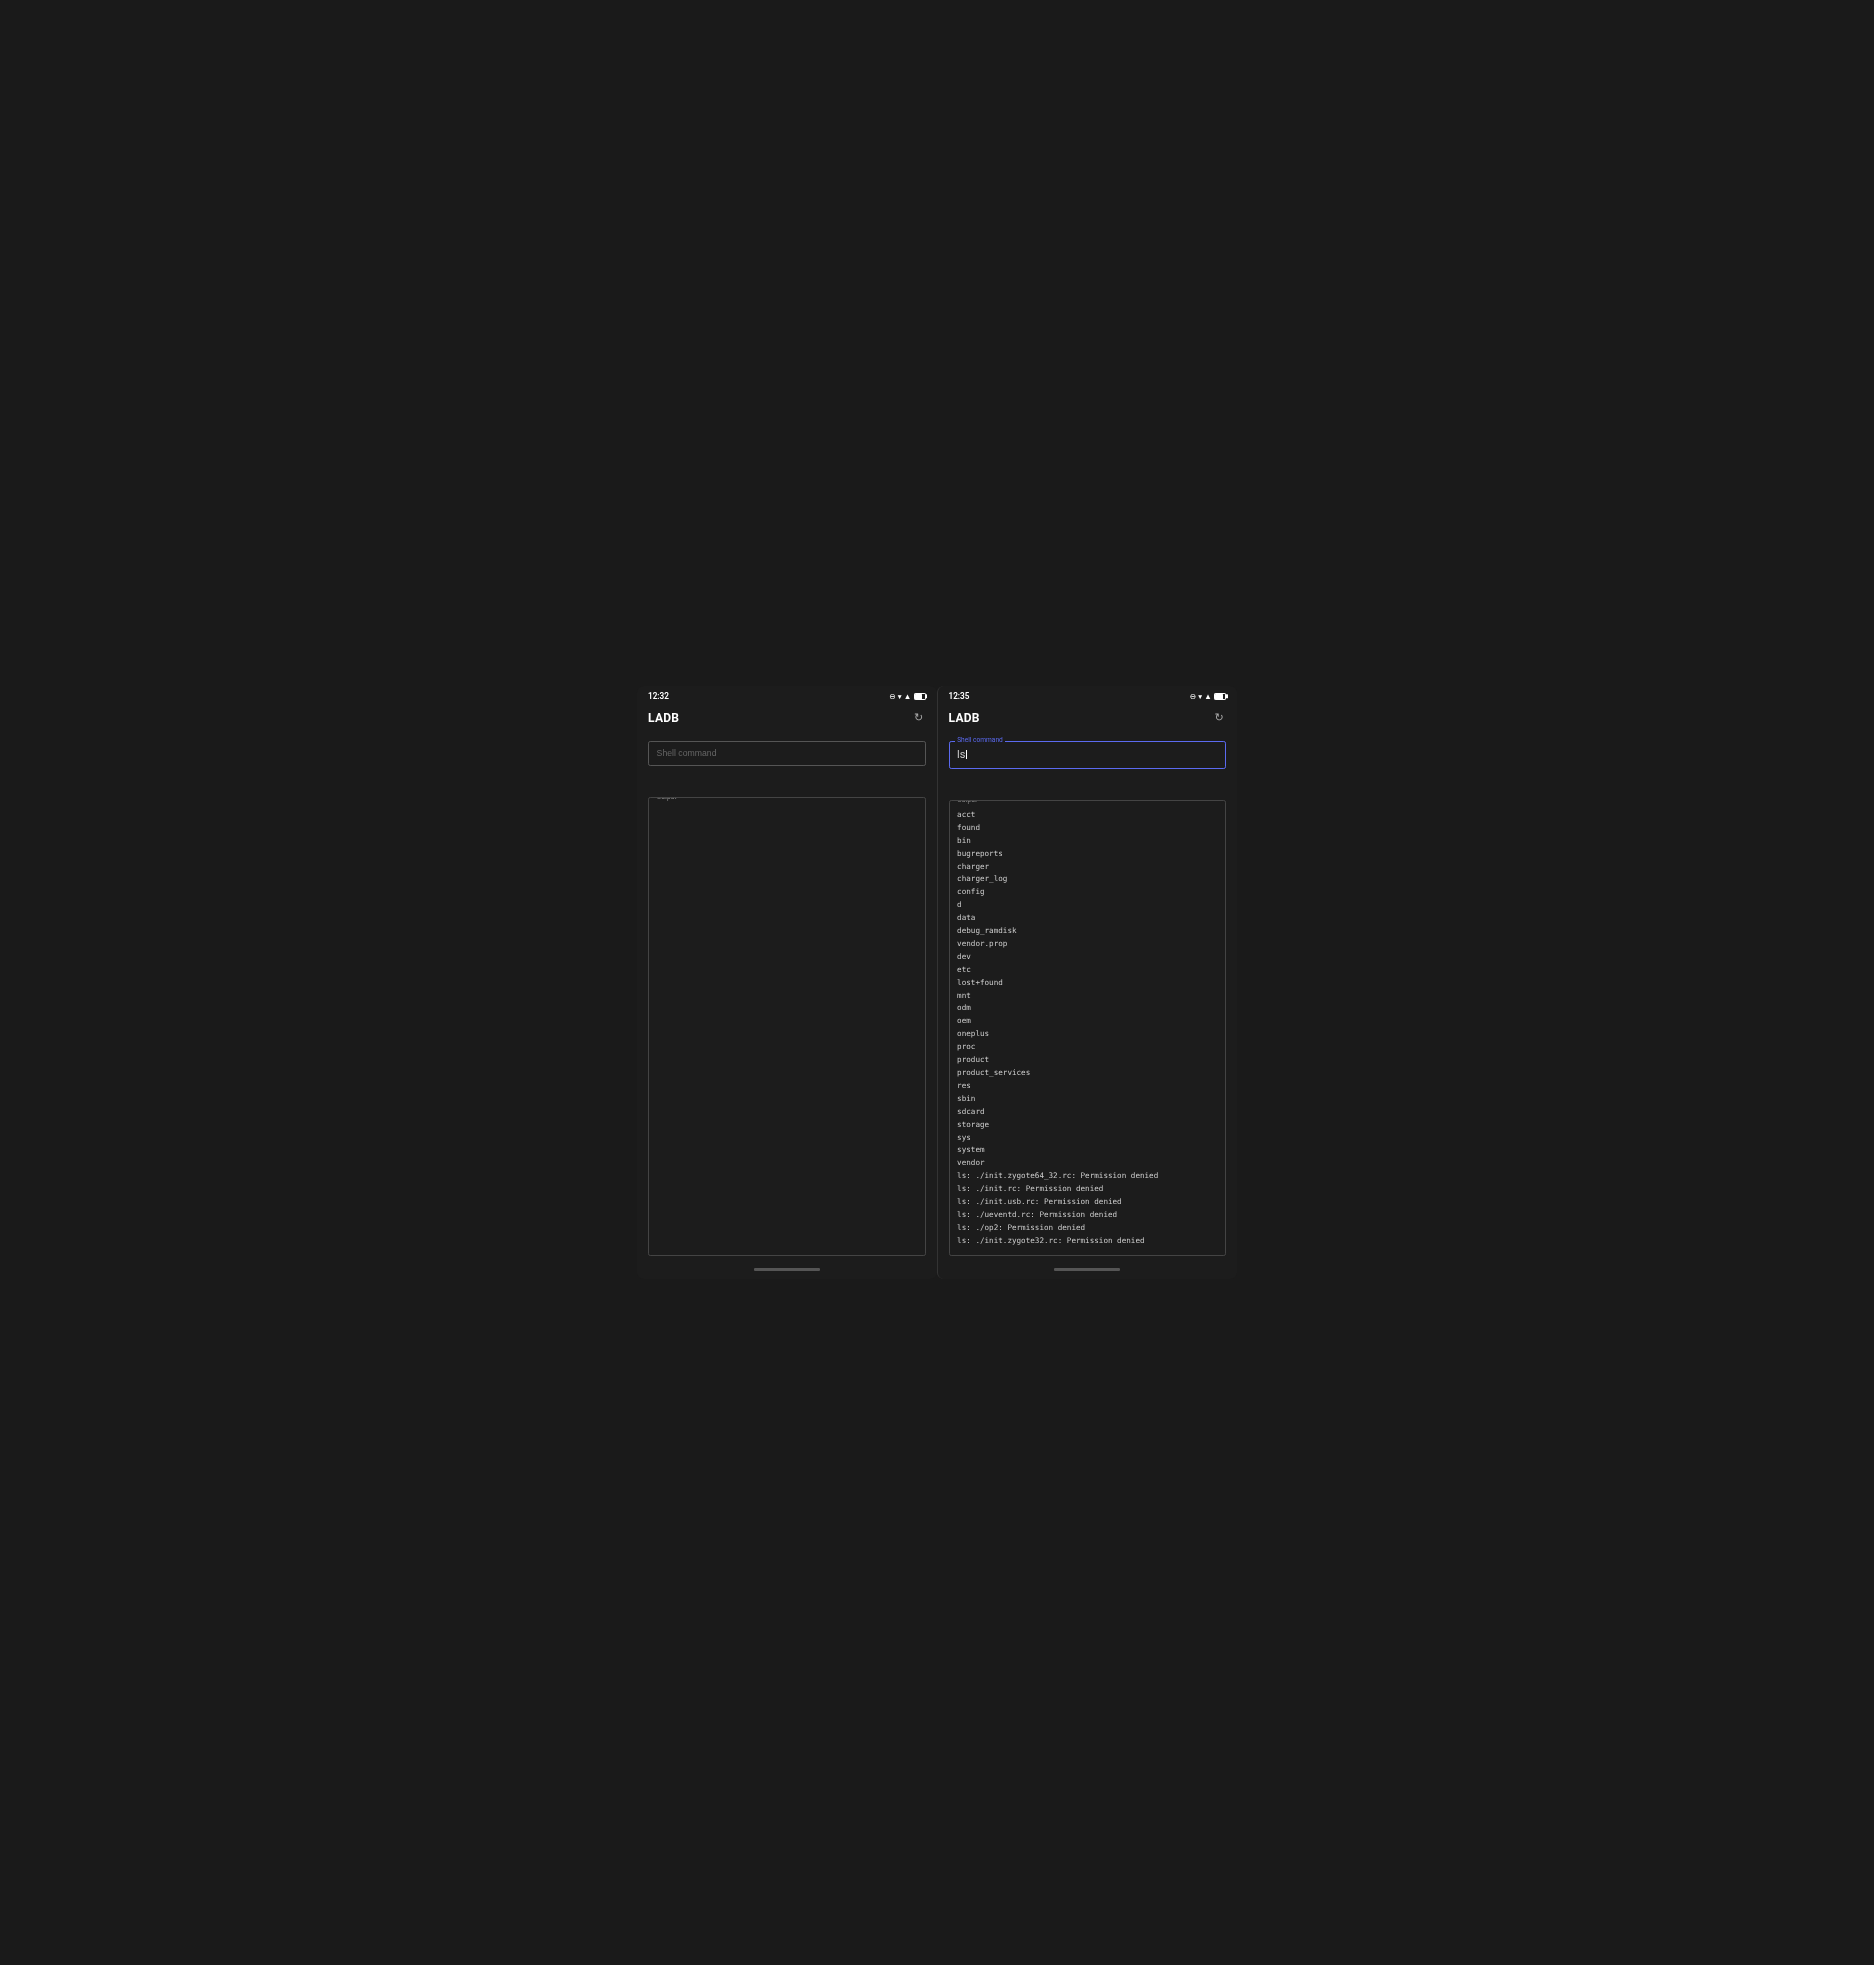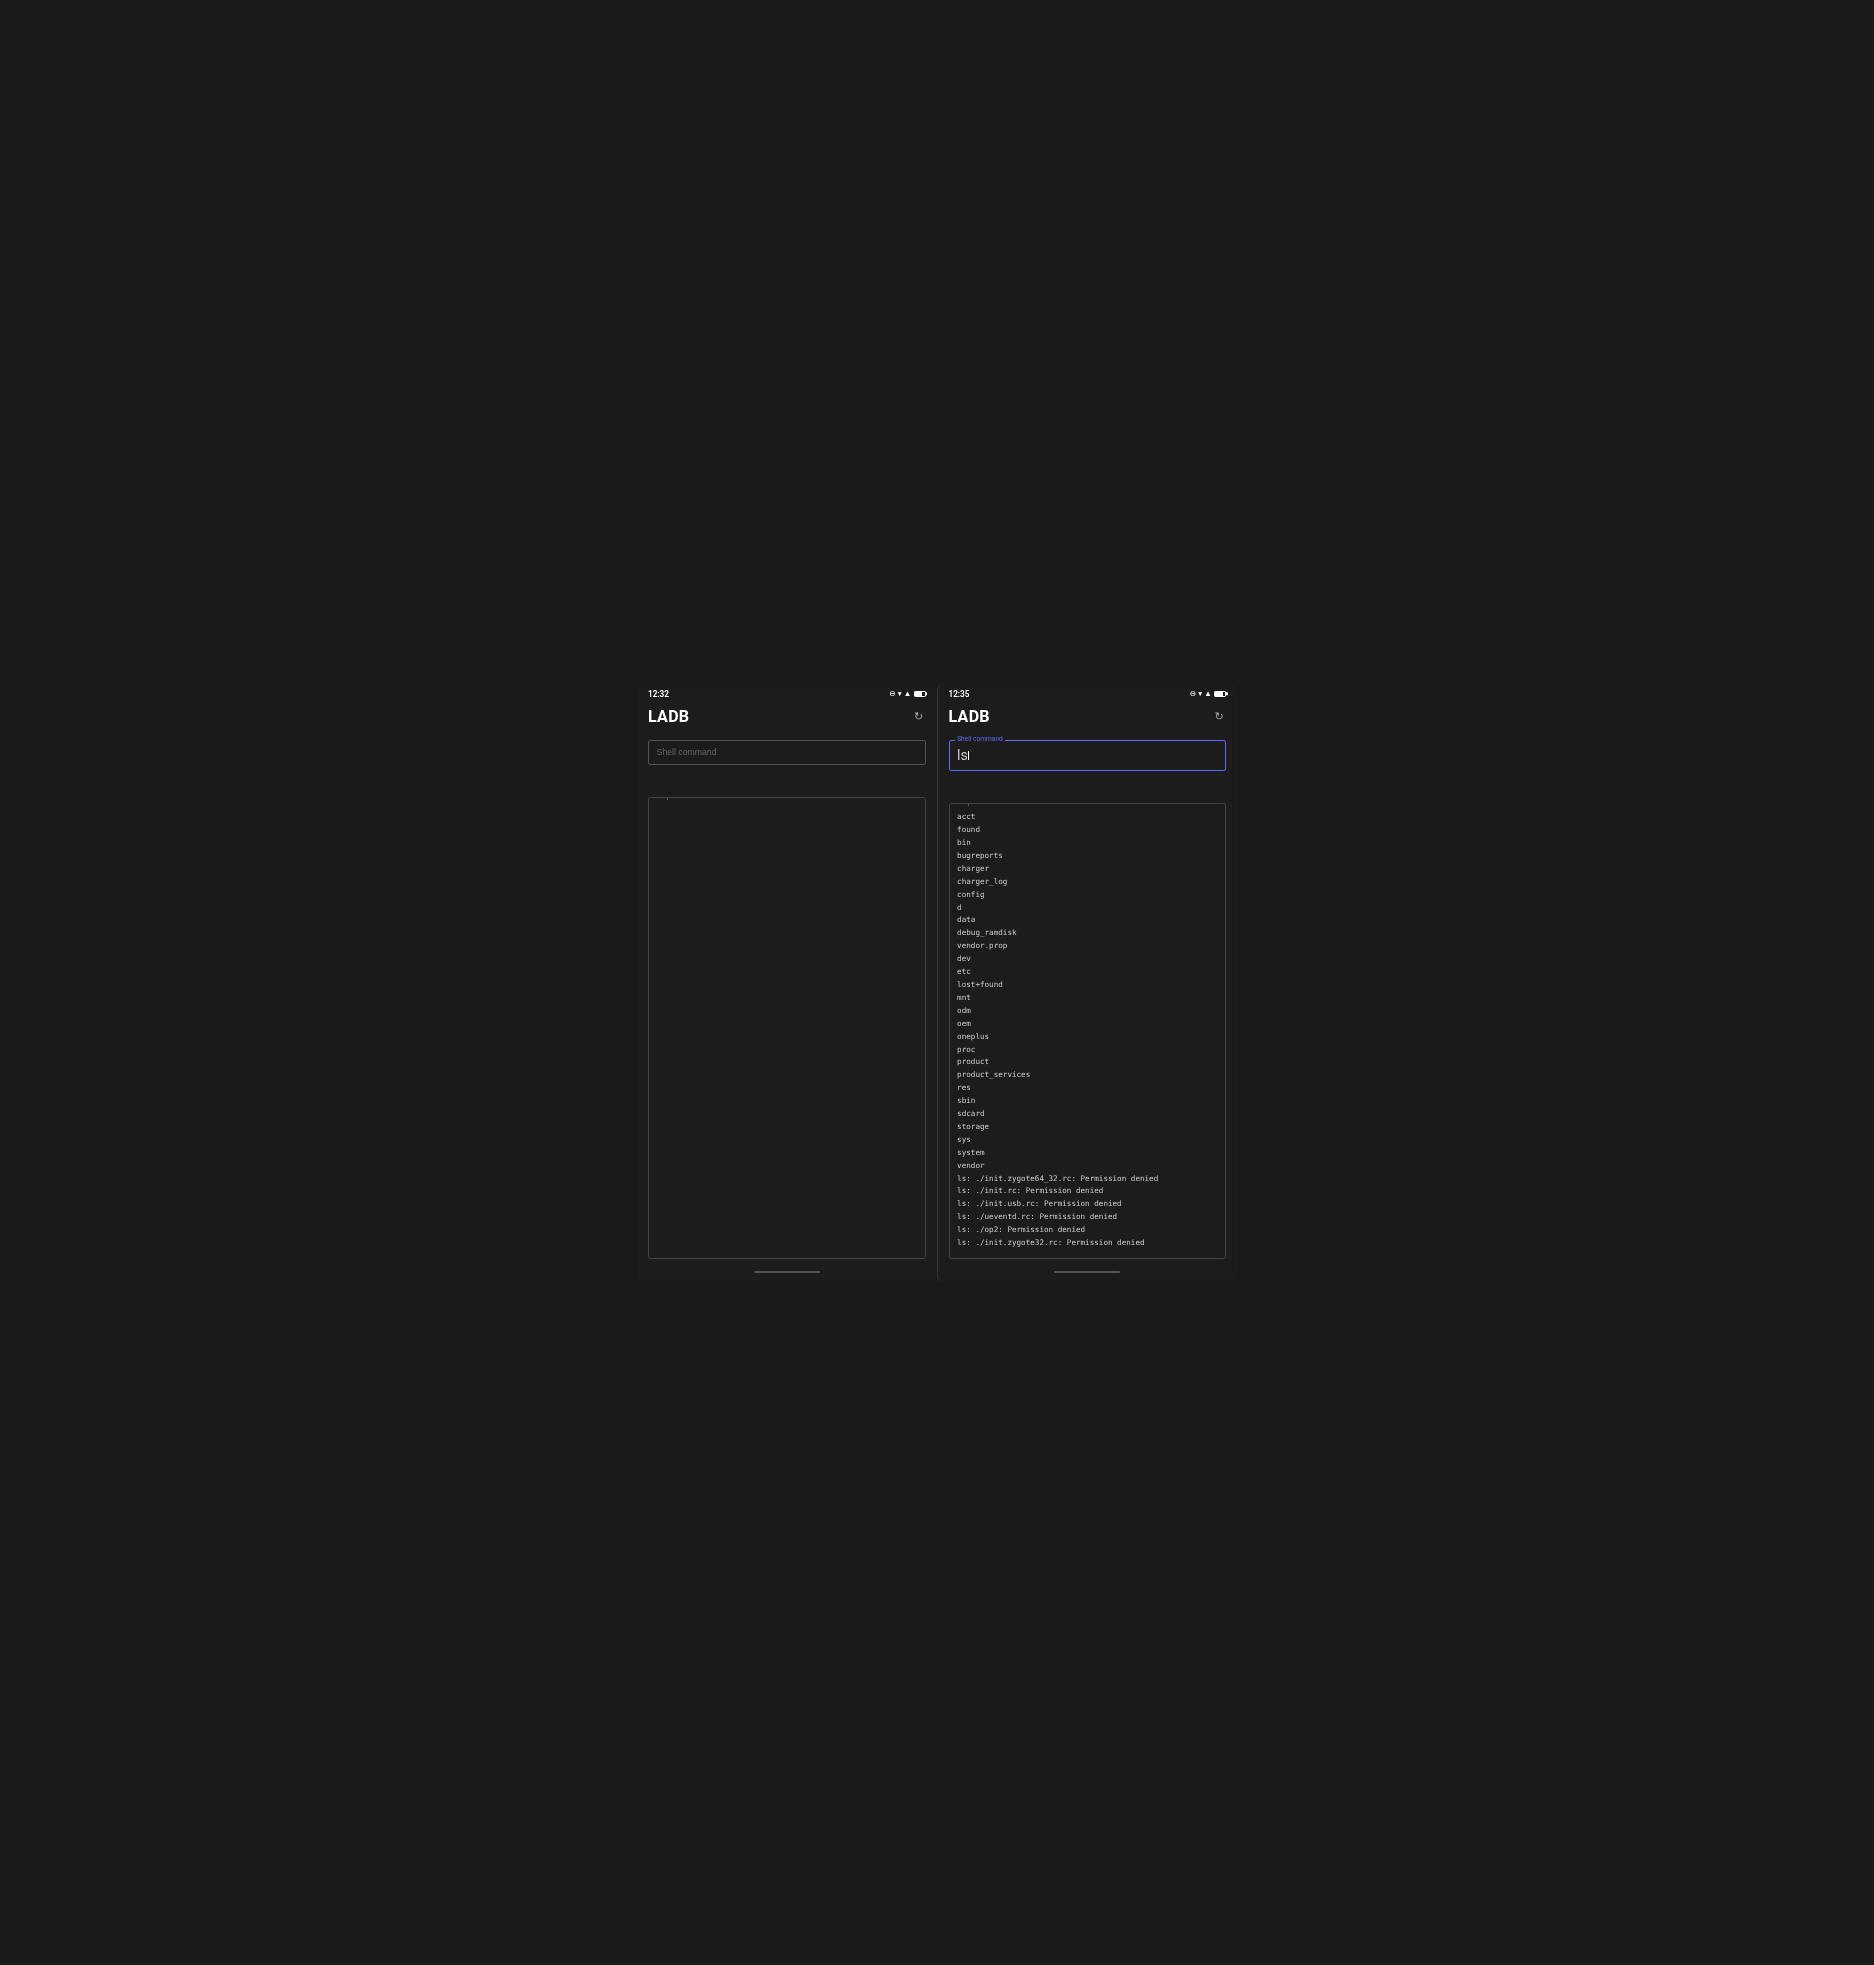--- a/index.html
+++ b/index.html
@@ -70,21 +70,21 @@
     
     .app-header {
       display: flex;
       justify-content: space-between;
       align-items: center;
       padding: 4.4px 11px 8.7px;
     }
 
     .app-title {
       color: #ffffff;
-      font-size: 16px;
+      font-size: 12px;
       font-weight: 700;
       letter-spacing: 0.3px;
     }
 
     .refresh-btn {
       color: #aaaaaa;
       background: none;
       border: none;
       cursor: pointer;
       font-size: 11px;
@@ -135,21 +135,21 @@
       width: 100%;
       caret-color: #ffffff;
     }
 
     .shell-input::placeholder {
       color: #666;
     }
 
     .shell-input-value {
       color: #cccccc;
-      font-size: 14px;
+      font-size: 11px;
       display: flex;
       align-items: center;
     }
 
     .cursor {
       display: inline-block;
       width: 1.1px;
       height: 9.8px;
       background: #fff;
       margin-left: 0.5px;

